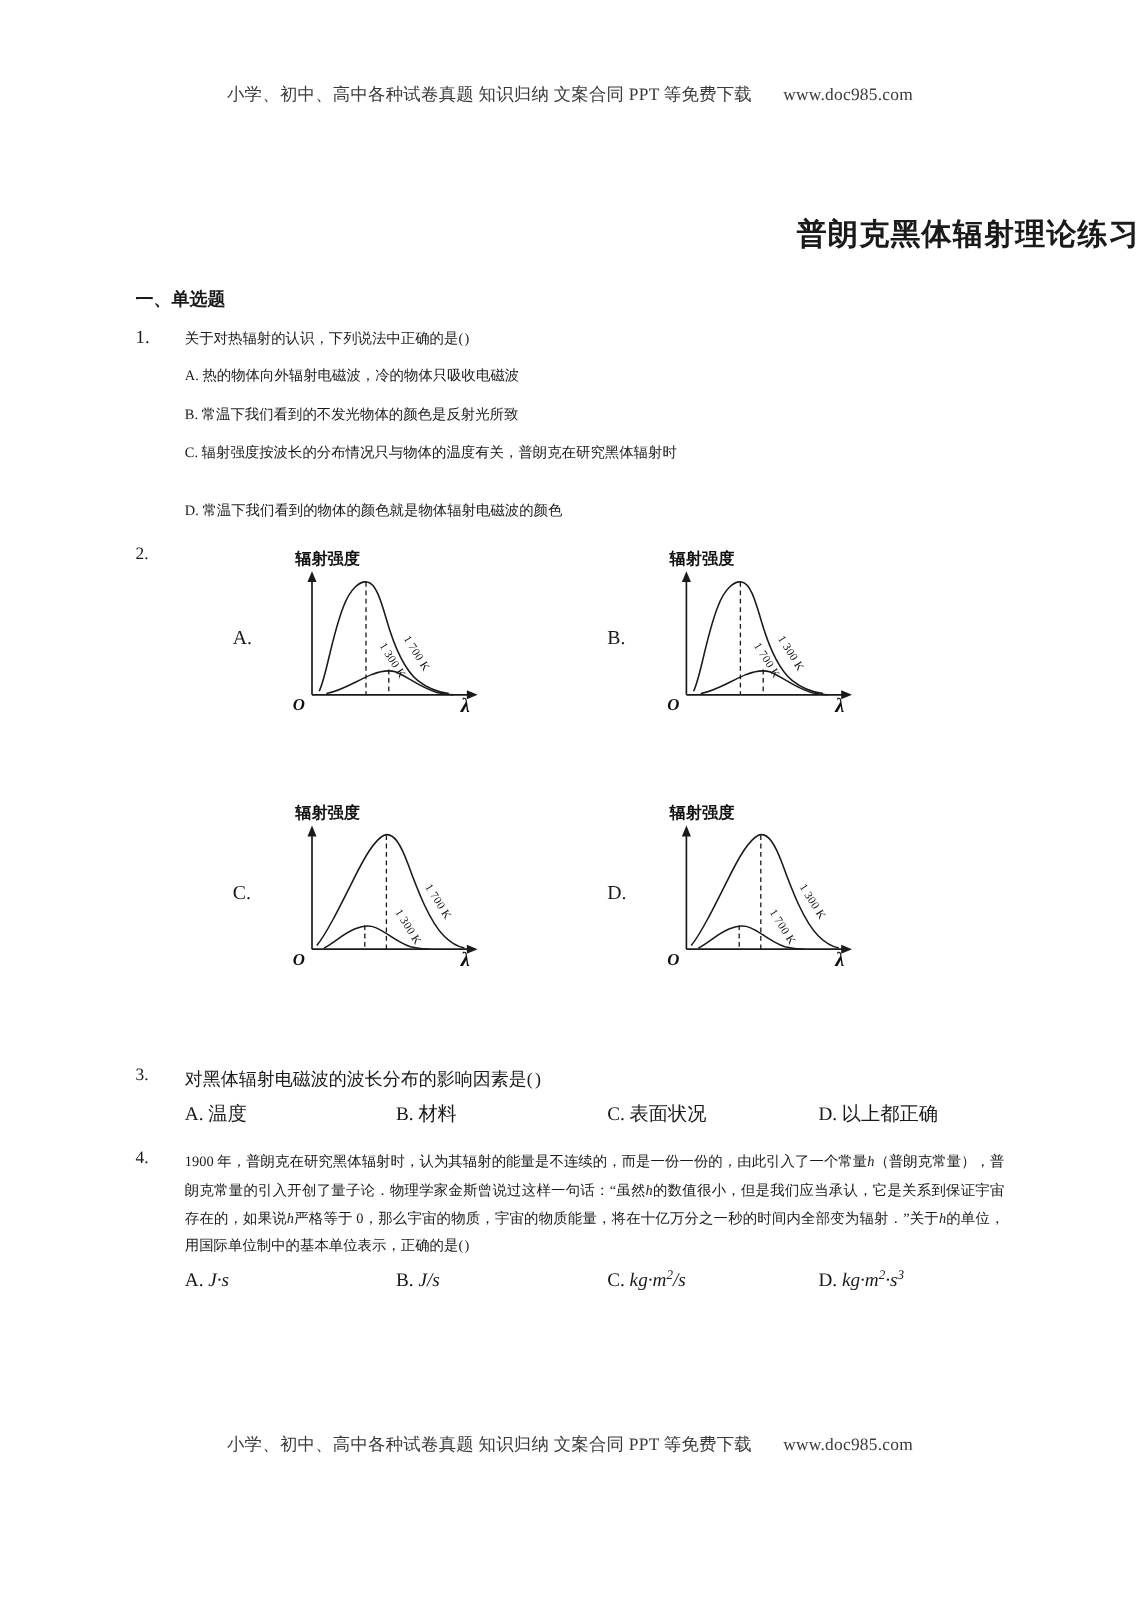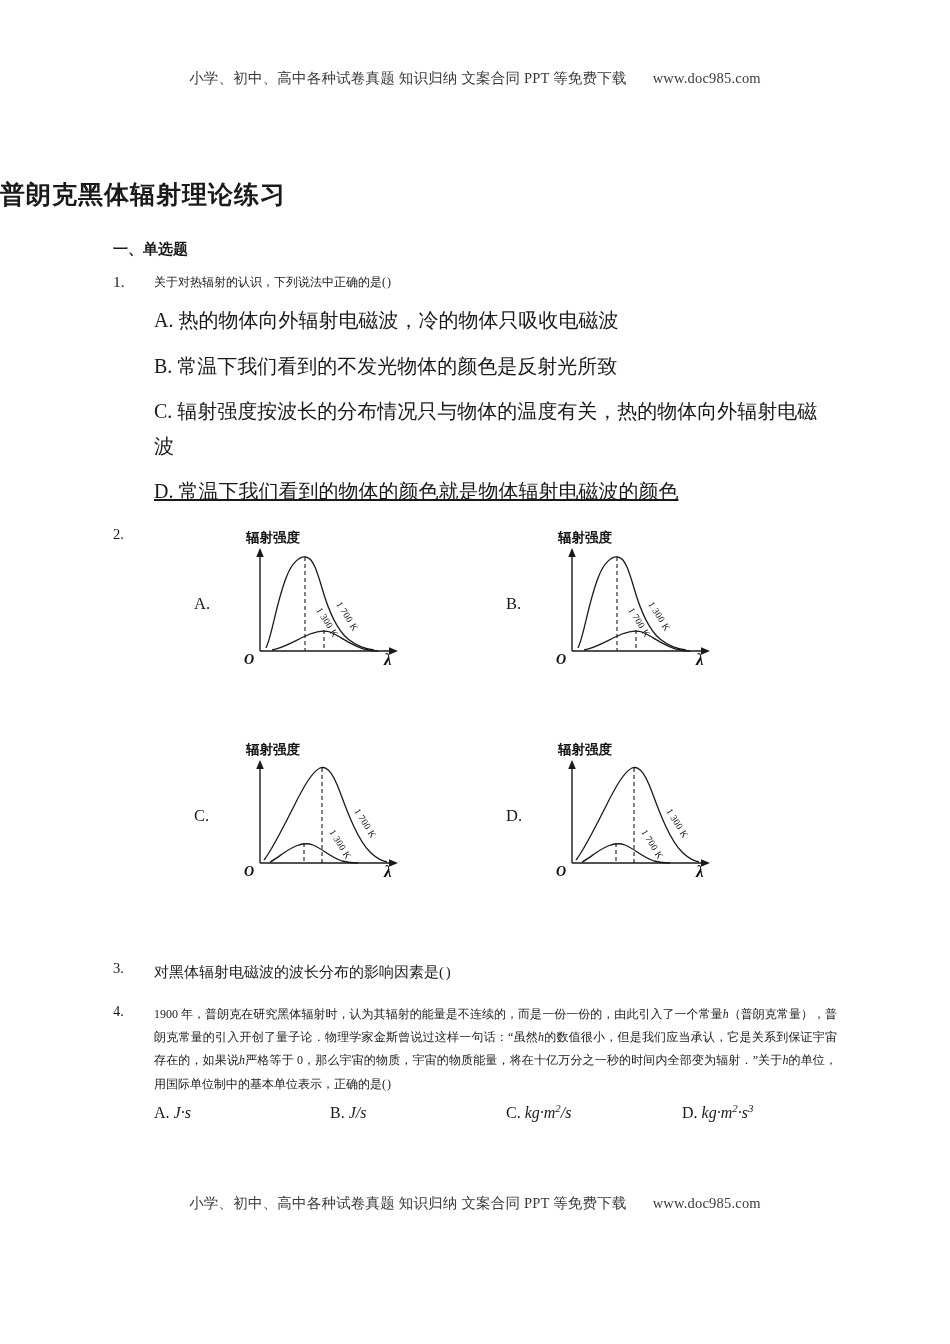--- a/index.html
+++ b/index.html
@@ -33,21 +33,21 @@
   }
   .running-head .url { margin-left: 26px; }
   #doc-header { top: 69px; }
   #doc-footer { top: 1194px; }
 
   
   .doc-title {
     position: absolute;
     top: 178px;
     left: 0; right: 0;
-    text-align: left;
+    text-align: right;
     font-size: 25px;
     font-weight: bold;
     font-family: Liberation Sans, sans-serif;
     letter-spacing: 1px;
   }
 
   
   .content {
     position: absolute;
     top: 240px;
@@ -74,21 +74,21 @@
   .q-body {
     margin-left: 41px;
   }
   .q-stem {
     font-size: 12px;
     line-height: 1.62;
     text-align: justify;
   }
   .paren:after { content: "( )"; letter-spacing: -1px; }
   .opt {
-    font-size: 20px;
+    font-size: 12px;
     line-height: 1.72;
   }
   .opts-inline {
     display: flex;
     font-size: 16px;
     margin-top: 6px;
   }
   .opts-inline .opt-cell { width: 176px; }
   .opts-inline .opt-cell:last-child { width: auto; }
   .mathy { font-style: italic; font-family: "Liberation Serif", serif; }
@@ -165,22 +165,22 @@
   <div class="content">
 
     <div class="section-head">一、单选题</div>
 
     <div class="q" style="margin-bottom:18px;">
       <div class="q-num">1.</div>
       <div class="q-body">
         <div class="q-stem"><span>关于对热辐射的认识，下列说法中正确的是</span><span class="paren"></span></div>
         <div class="opt" style="margin-top:11px;">A. 热的物体向外辐射电磁波，冷的物体只吸收电磁波</div>
         <div class="opt" style="margin-top:11px;">B. 常温下我们看到的不发光物体的颜色是反射光所致</div>
-        <div class="opt" style="margin-top:11px;">C. 辐射强度按波长的分布情况只与物体的温度有关，热的物体向外辐射电磁波</div>
-        <div class="opt" style="margin-top:11px;text-decoration:underline;">D. 常温下我们看到的物体的颜色就是物体辐射电磁波的颜色</div>
+        <div class="opt" style="margin-top:11px;">C. 辐射强度按波长的分布情况只与物体的温度有关，普朗克在研究黑体辐射时</div>
+        <div class="opt" style="margin-top:28px;">D. 常温下我们看到的物体的颜色就是物体辐射电磁波的颜色</div>
       </div>
     </div>
 
     <div class="q" style="margin-bottom:6px;">
       <div class="q-num" style="font-size:14.5px;">2.</div>
       <div class="q-body">
 
         <div class="fig-grid">
 
           <div class="fig-cell c-a">
@@ -267,20 +267,26 @@
           </div>
 
         </div>
       </div>
     </div>
 
     <div class="q" style="margin-bottom:18px;">
       <div class="q-num" style="font-size:14.5px;">3.</div>
       <div class="q-body">
         <div class="q-stem" style="font-size:15px;margin-top:44px;"><span>对黑体辐射电磁波的波长分布的影响因素是</span><span class="paren"></span></div>
+        <div class="opts-inline">
+          <div class="opt-cell">A. 温度</div>
+          <div class="opt-cell">B. 材料</div>
+          <div class="opt-cell">C. 表面状况</div>
+          <div class="opt-cell">D. 以上都正确</div>
+        </div>
       </div>
     </div>
 
     <div class="q">
       <div class="q-num" style="font-size:14.5px;">4.</div>
       <div class="q-body">
         <div class="q-stem" style="line-height:1.95;">
           <span>1900 年，普朗克在研究黑体辐射时，认为其辐射的能量是不连续的，而是一份一份的，由此引入了一个常量</span><span class="mathy">h</span><span>（普朗克常量），普朗克常量的引入开创了量子论．物理学家金斯曾说过这样一句话：“虽然</span><span class="mathy">h</span><span>的数值很小，但是我们应当承认，它是关系到保证宇宙存在的，如果说</span><span class="mathy">h</span><span>严格等于 0，那么宇宙的物质，宇宙的物质能量，将在十亿万分之一秒的时间内全部变为辐射．”关于</span><span class="mathy">h</span><span>的单位，用国际单位制中的基本单位表示，正确的是</span><span class="paren"></span>
         </div>
         <div class="opts-inline" style="margin-top:8px;">

